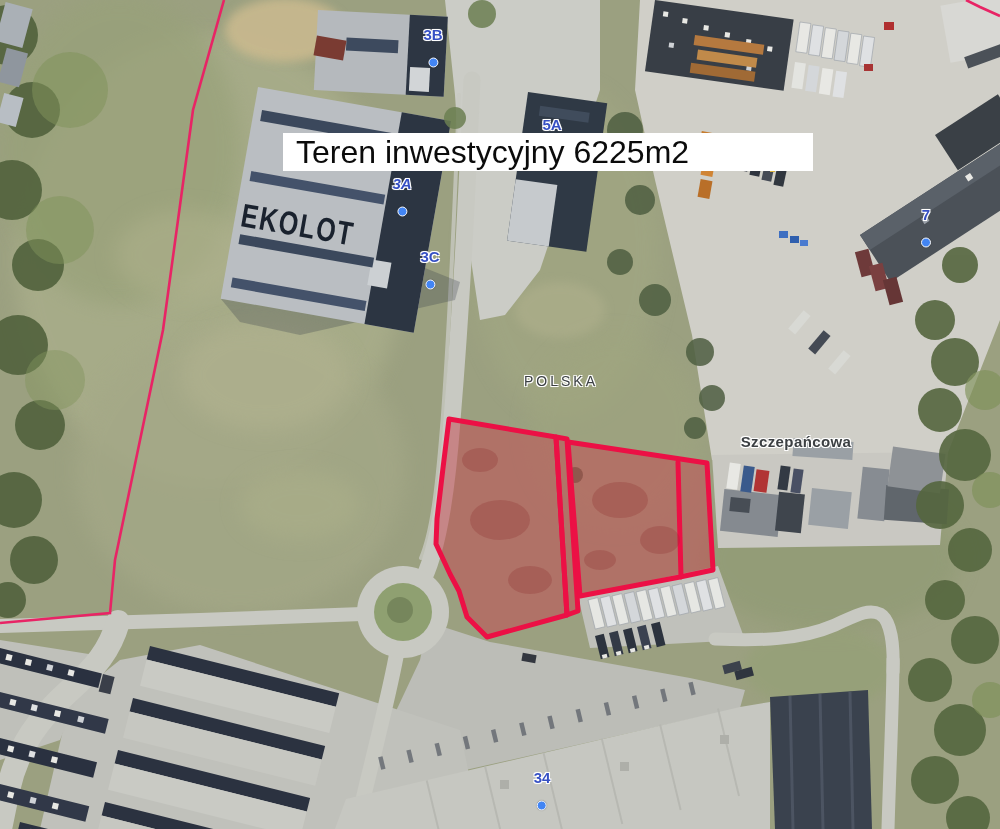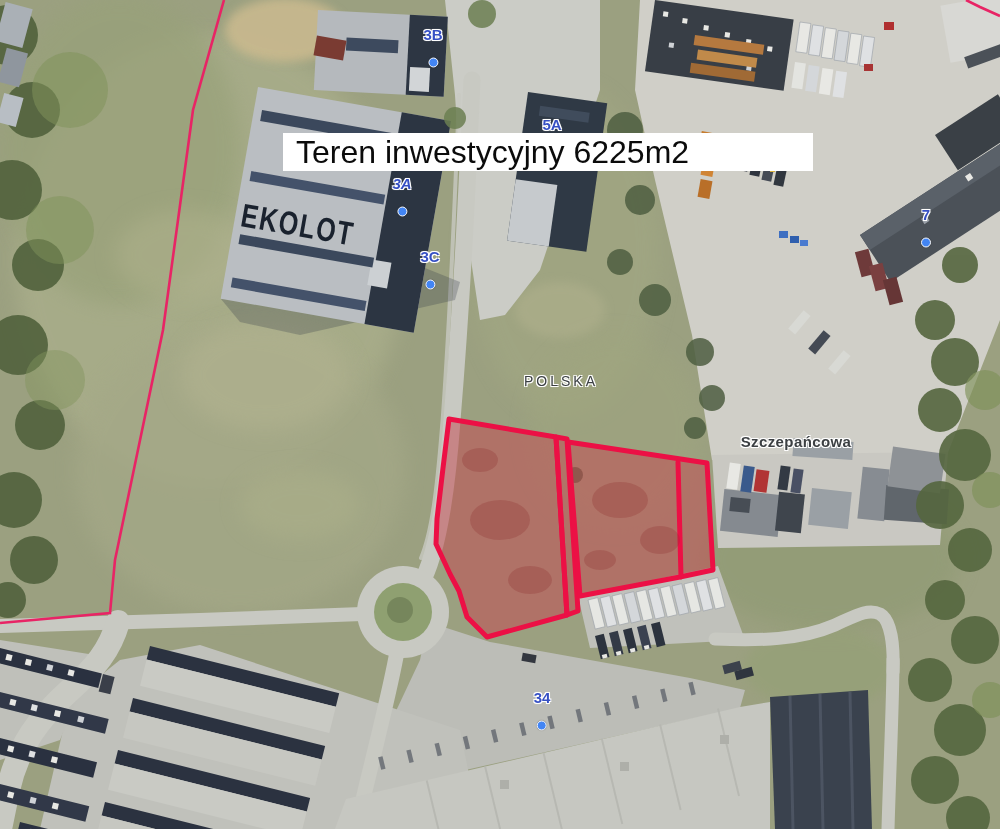--- a/index.html
+++ b/index.html
@@ -443,21 +443,21 @@
     <span class="mdot"></span>
   </div>
   <div class="marker" style="left:391px;top:269px;margin-left:39px;">
     <span class="mtext">3C</span>
     <span class="mdot"></span>
   </div>
   <div class="marker" style="left:926px;top:227px;">
     <span class="mtext">7</span>
     <span class="mdot"></span>
   </div>
-  <div class="marker" style="left:542px;top:710px;justify-content:space-between;">
+  <div class="marker" style="left:542px;top:790px;justify-content:space-between;">
     <span class="mtext">34</span>
     <span class="mdot"></span>
   </div>
 
   <div class="place-label" id="polska-label" style="left:541px;top:381px;">POLSKA</div>
   <div class="place-label" id="locality-label" style="left:776px;top:441px;font-weight:bold;">Szczepańcowa</div>
 
   <div id="banner">
     <span>Teren inwestycyjny 6225m2</span>
   </div>

